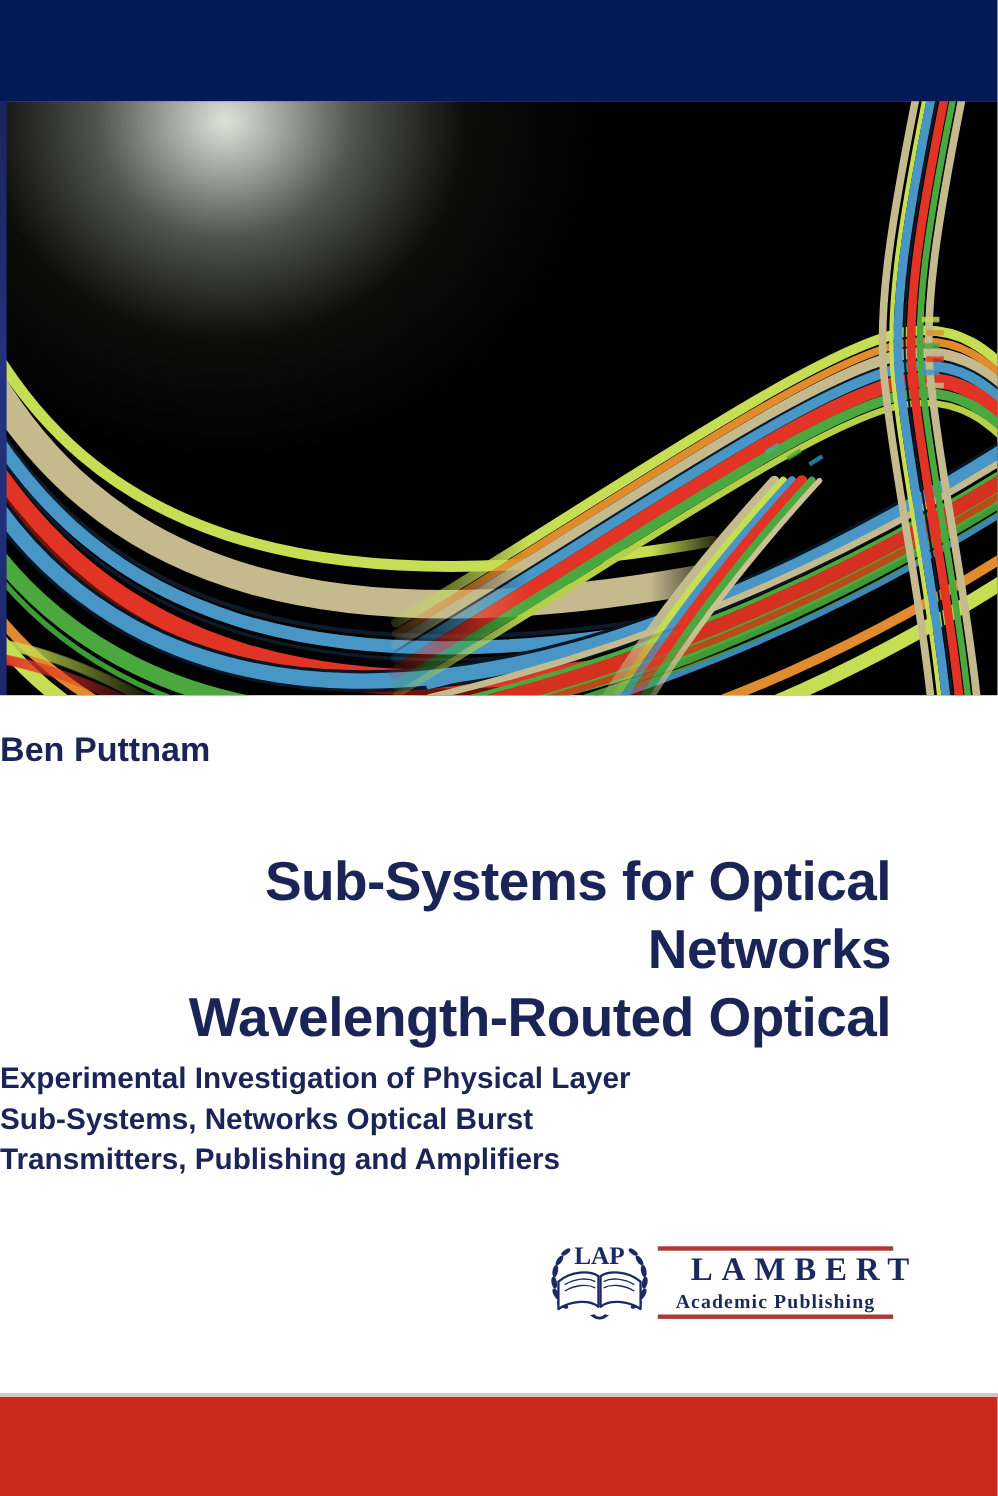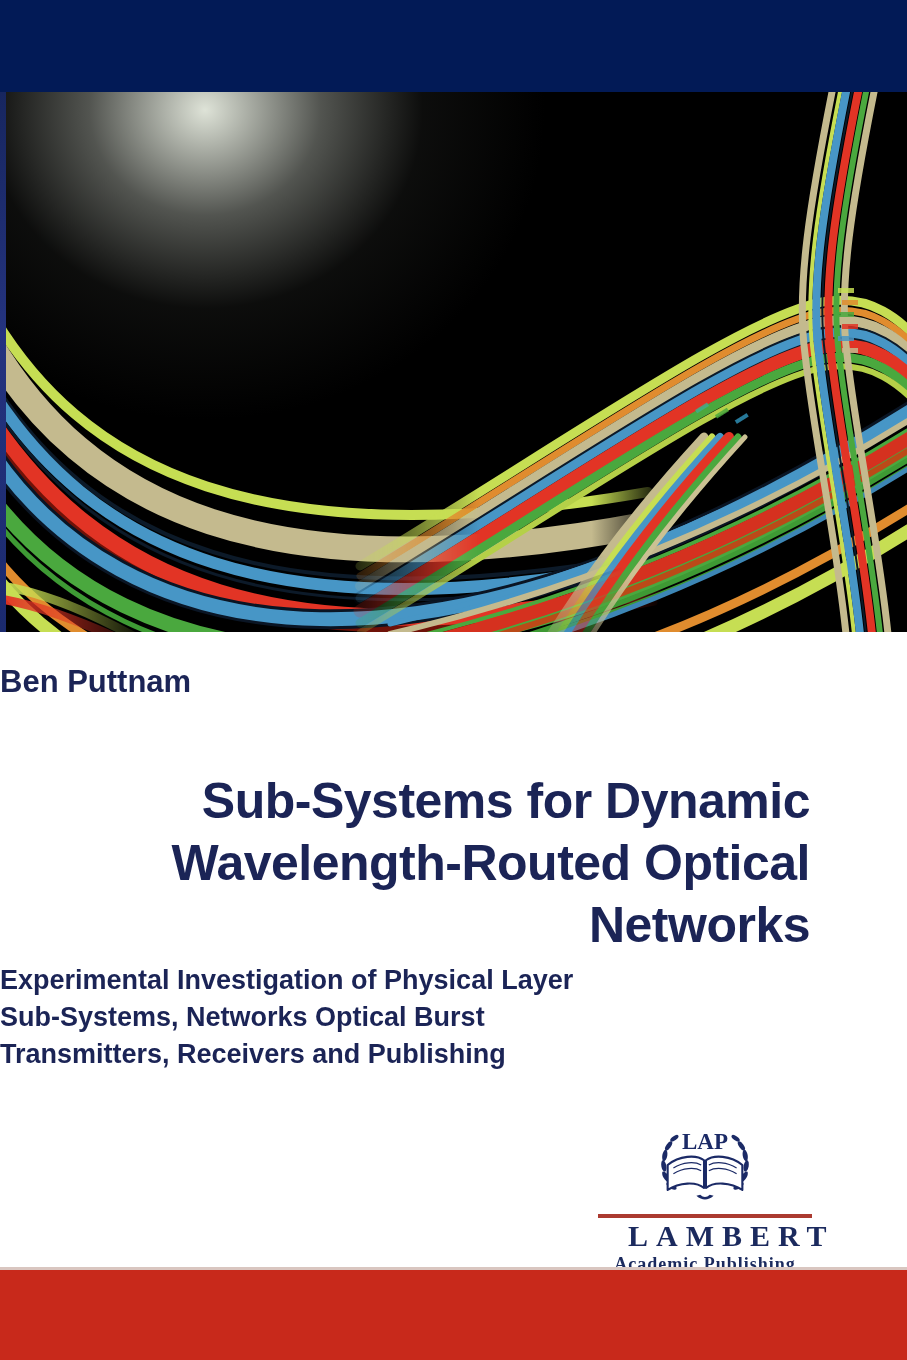--- a/index.html
+++ b/index.html
@@ -20,28 +20,28 @@
   .left-strip{position:absolute;left:0;top:0;width:6px;height:540px;
     background:linear-gradient(#17265f,#24337f 45%,#1b2a6e);}
   
   .author{position:absolute;left:0;right:97px;top:664px;
     font-size:31px;font-weight:700;color:#1b2456;}
   .title{position:absolute;left:0;right:97px;top:770px;text-align:right;
     font-size:50px;line-height:62px;font-weight:700;color:#1b2456;letter-spacing:-0.5px;}
   .subtitle{position:absolute;left:0;right:97px;top:962px;
     font-size:27px;line-height:37px;font-weight:700;color:#1b2456;}
   
-  .logo-row{position:absolute;right:95px;top:1126px;display:flex;align-items:center;gap:8px;flex-direction:column;}
+  .logo-row{position:absolute;right:95px;top:1126px;display:flex;align-items:center;gap:8px;}
   .emblem{width:90px;height:80px;display:block;}
   .logo-text{width:214px;display:flex;flex-direction:column;}
   .logo-rule{height:4px;background:#ab3a30;}
   .logo-name{font-family:"Liberation Serif",serif;font-weight:700;font-size:30px;
     line-height:36px;color:#1b2a5e;text-align:right;letter-spacing:8px;text-indent:6px;margin-left:24px;}
   .logo-tagline{font-family:"Liberation Serif",serif;font-weight:700;font-size:18px;
-    line-height:20px;color:#1b2a5e;text-align:center;letter-spacing:1px;padding-bottom:12px;}
+    line-height:20px;color:#1b2a5e;text-align:center;letter-spacing:1px;padding-bottom:2px;}
   
   .bottom-band{position:absolute;left:0;top:1267px;width:907px;height:93px;
     background:#c8291b;border-top:3px solid #d9c6c0;box-sizing:border-box;}
 </style>
 </head>
 <body>
 
 <div class="cover">
 
   <div class="top-band"></div>
@@ -163,29 +163,29 @@
         <path d="M -10 492 C 35 498, 80 515, 135 545" stroke="#c6de53" stroke-width="9"></path>
         <path d="M -10 505 C 35 512, 78 528, 130 552" stroke="#e23425" stroke-width="9"></path>
       </g>
     </svg>
     <div class="left-strip"></div>
   </div>
 
   <div class="author">Ben Puttnam</div>
 
   <div class="title">
-    <div>Sub-Systems for Dynamic</div>
+    <div>Sub-Systems for Optical</div>
+    <div>Networks</div>
     <div>Wavelength-Routed Optical</div>
-    <div>Networks</div>
   </div>
 
   <div class="subtitle">
     <div>Experimental Investigation of Physical Layer</div>
     <div>Sub-Systems, Networks Optical Burst</div>
-    <div>Transmitters, Receivers and Publishing</div>
+    <div>Transmitters, Publishing and Amplifiers</div>
   </div>
 
   <div class="logo-row">
     <svg class="emblem" viewBox="0 0 94 82">
 
       <g fill="#1b2a66">
         <ellipse cx="12" cy="62" rx="6" ry="2.6" transform="rotate(30 12 62)"></ellipse>
         <ellipse cx="6" cy="52" rx="6" ry="2.6" transform="rotate(60 6 52)"></ellipse>
         <ellipse cx="4" cy="41" rx="6" ry="2.6" transform="rotate(80 4 41)"></ellipse>
         <ellipse cx="5" cy="30" rx="6" ry="2.6" transform="rotate(100 5 30)"></ellipse>

